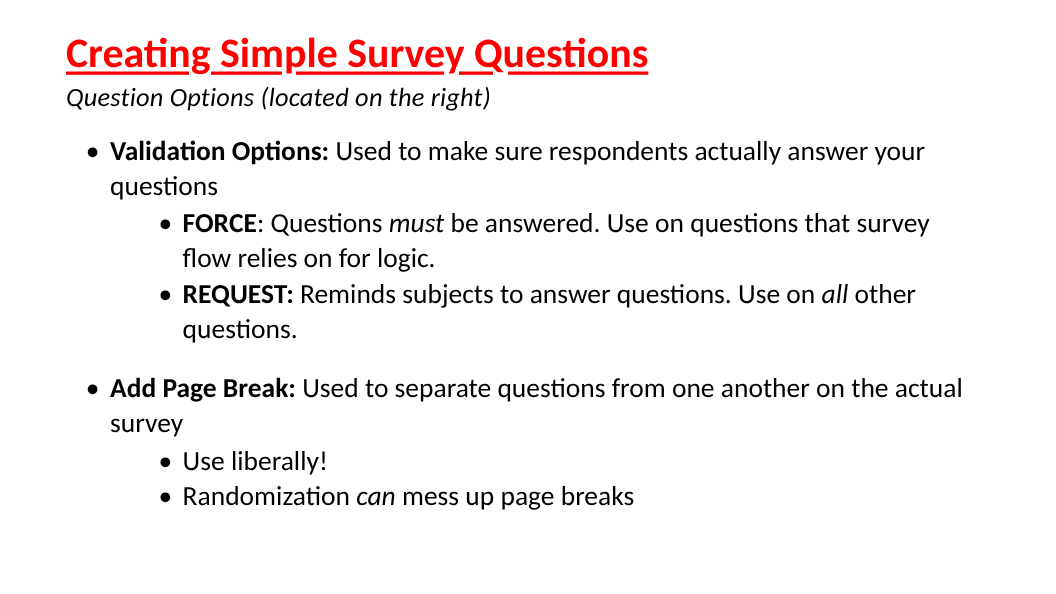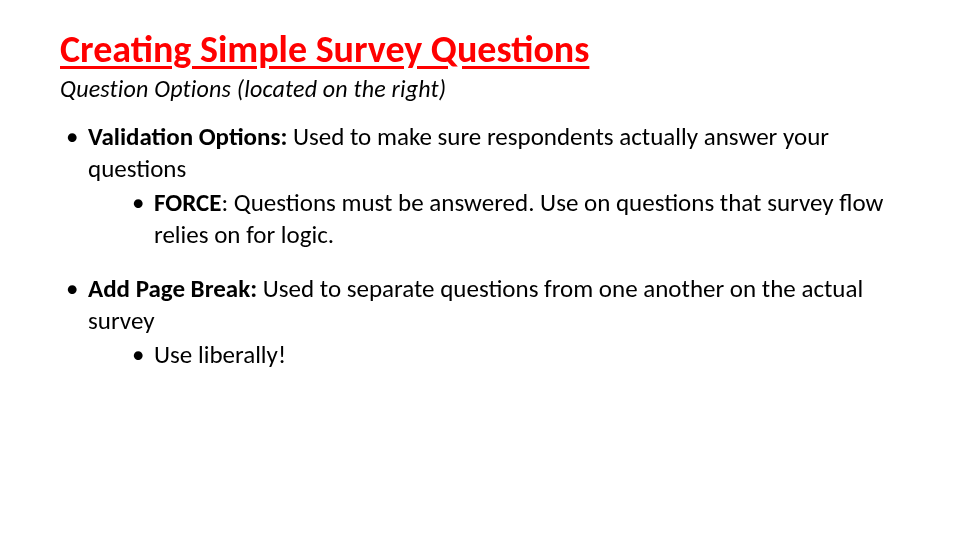--- a/index.html
+++ b/index.html
@@ -30,21 +30,21 @@
   }
   .subtitle {
     font-size: 24px;
     font-style: italic;
     color: #000000;
     margin: 0 0 18px 0;
     letter-spacing: 0.2px;
   }
   ul.level1 {
     list-style: none;
-    margin: 0;
+    margin: 12px;
     padding: 0;
   }
   ul.level1 > li {
     position: relative;
     padding-left: 28px;
     font-size: 25px;
     line-height: 1.28;
     margin-bottom: 22px;
   }
   ul.level1 > li::before {
@@ -67,45 +67,51 @@
     margin-bottom: 0;
   }
   ul.level2 > li::before {
     content: "•";
     position: absolute;
     left: 4px;
     top: 0;
     font-size: 25px;
   }
   .b { font-weight: 700; }
-  .i { }
+  .i { font-style: italic; }
 </style>
 </head>
 <body>
 
 <div class="slide">
 
   <h1 class="title">Creating Simple Survey Questions</h1>
   <div class="subtitle">Question Options (located on the right)</div>
 
   <ul class="level1">
 
     <li>
       <span class="b">Validation Options:</span><span> Used to make sure respondents actually answer your questions</span>
       <ul class="level2">
         <li>
           <span class="b">FORCE</span><span>: Questions </span><span class="i">must</span><span> be answered. Use on questions that survey flow relies on for logic.</span>
         </li>
+        <li>
+          <span class="b">REQUEST:</span><span> Reminds subjects to answer questions. Use on </span><span class="i">all</span><span> other questions.</span>
+        </li>
       </ul>
     </li>
 
     <li>
       <span class="b">Add Page Break:</span><span> Used to separate questions from one another on the actual survey</span>
       <ul class="level2">
         <li>
           <span class="b"></span><span>Use liberally!</span><span class="i"></span><span></span>
         </li>
+        <li>
+          <span class="b"></span><span>Randomization </span><span class="i">can</span><span> mess up page breaks</span>
+        </li>
       </ul>
     </li>
 
   </ul>
 
 </div>
 
 </body></html>

